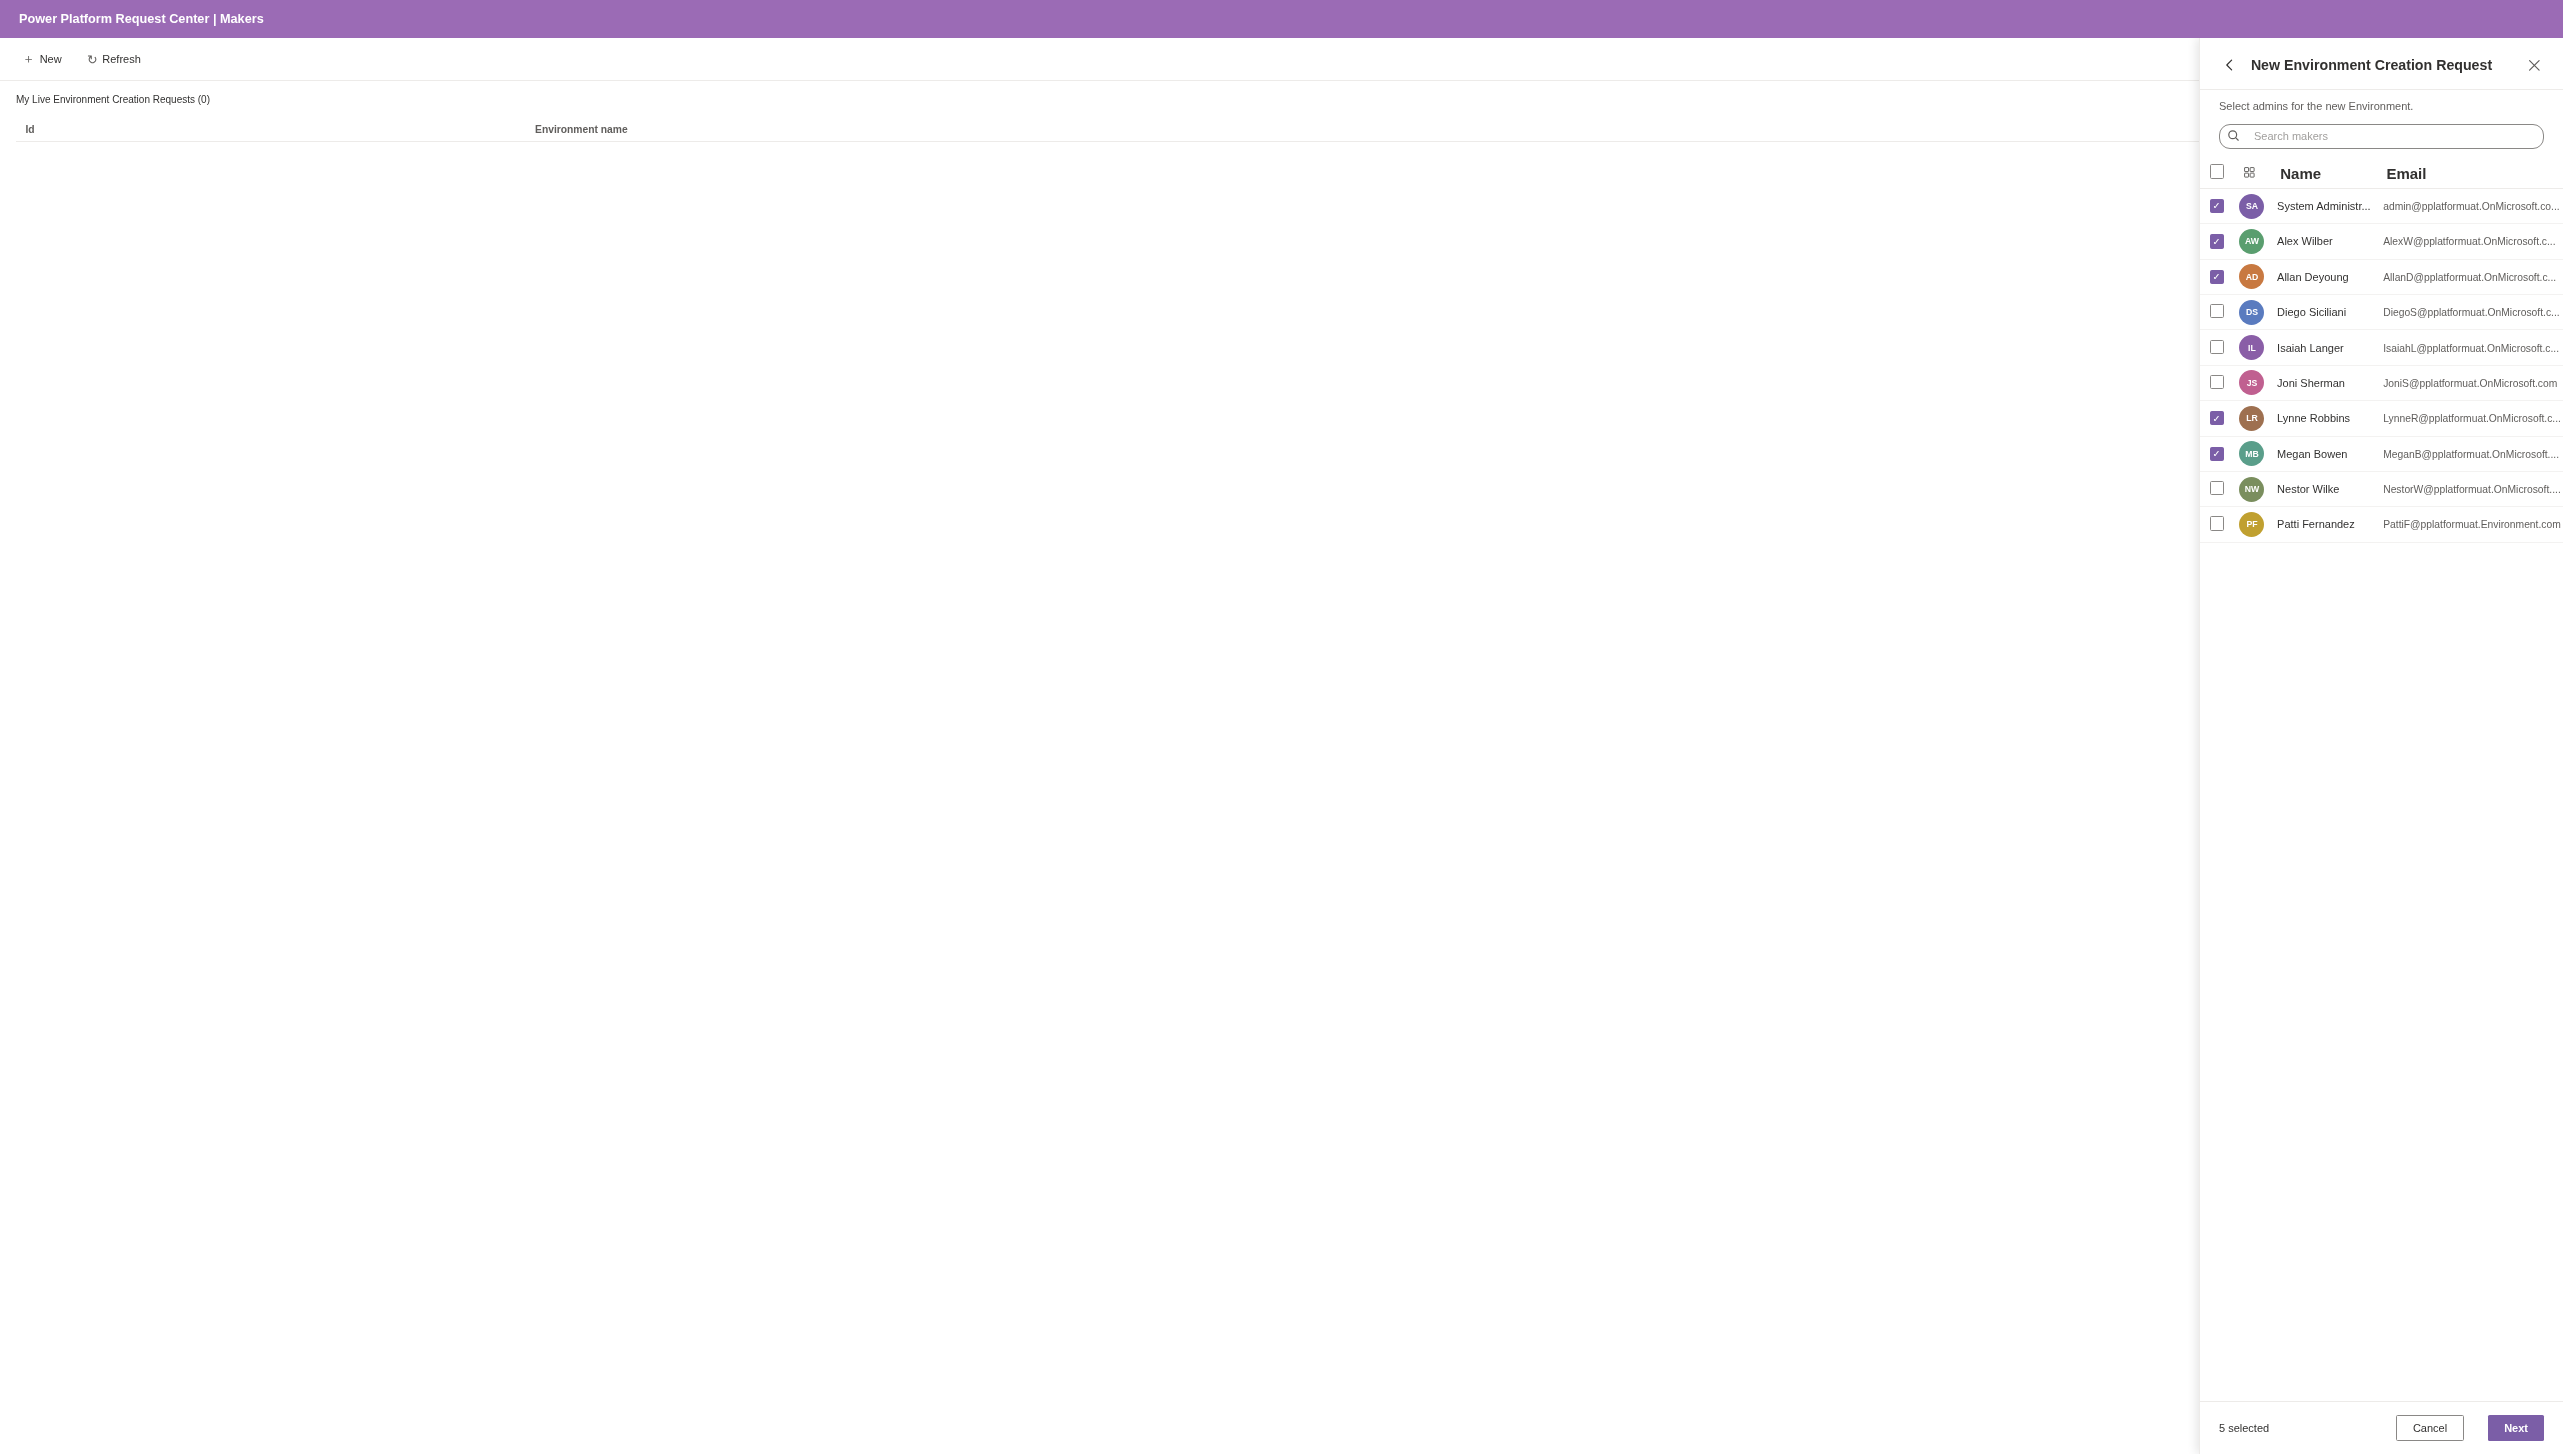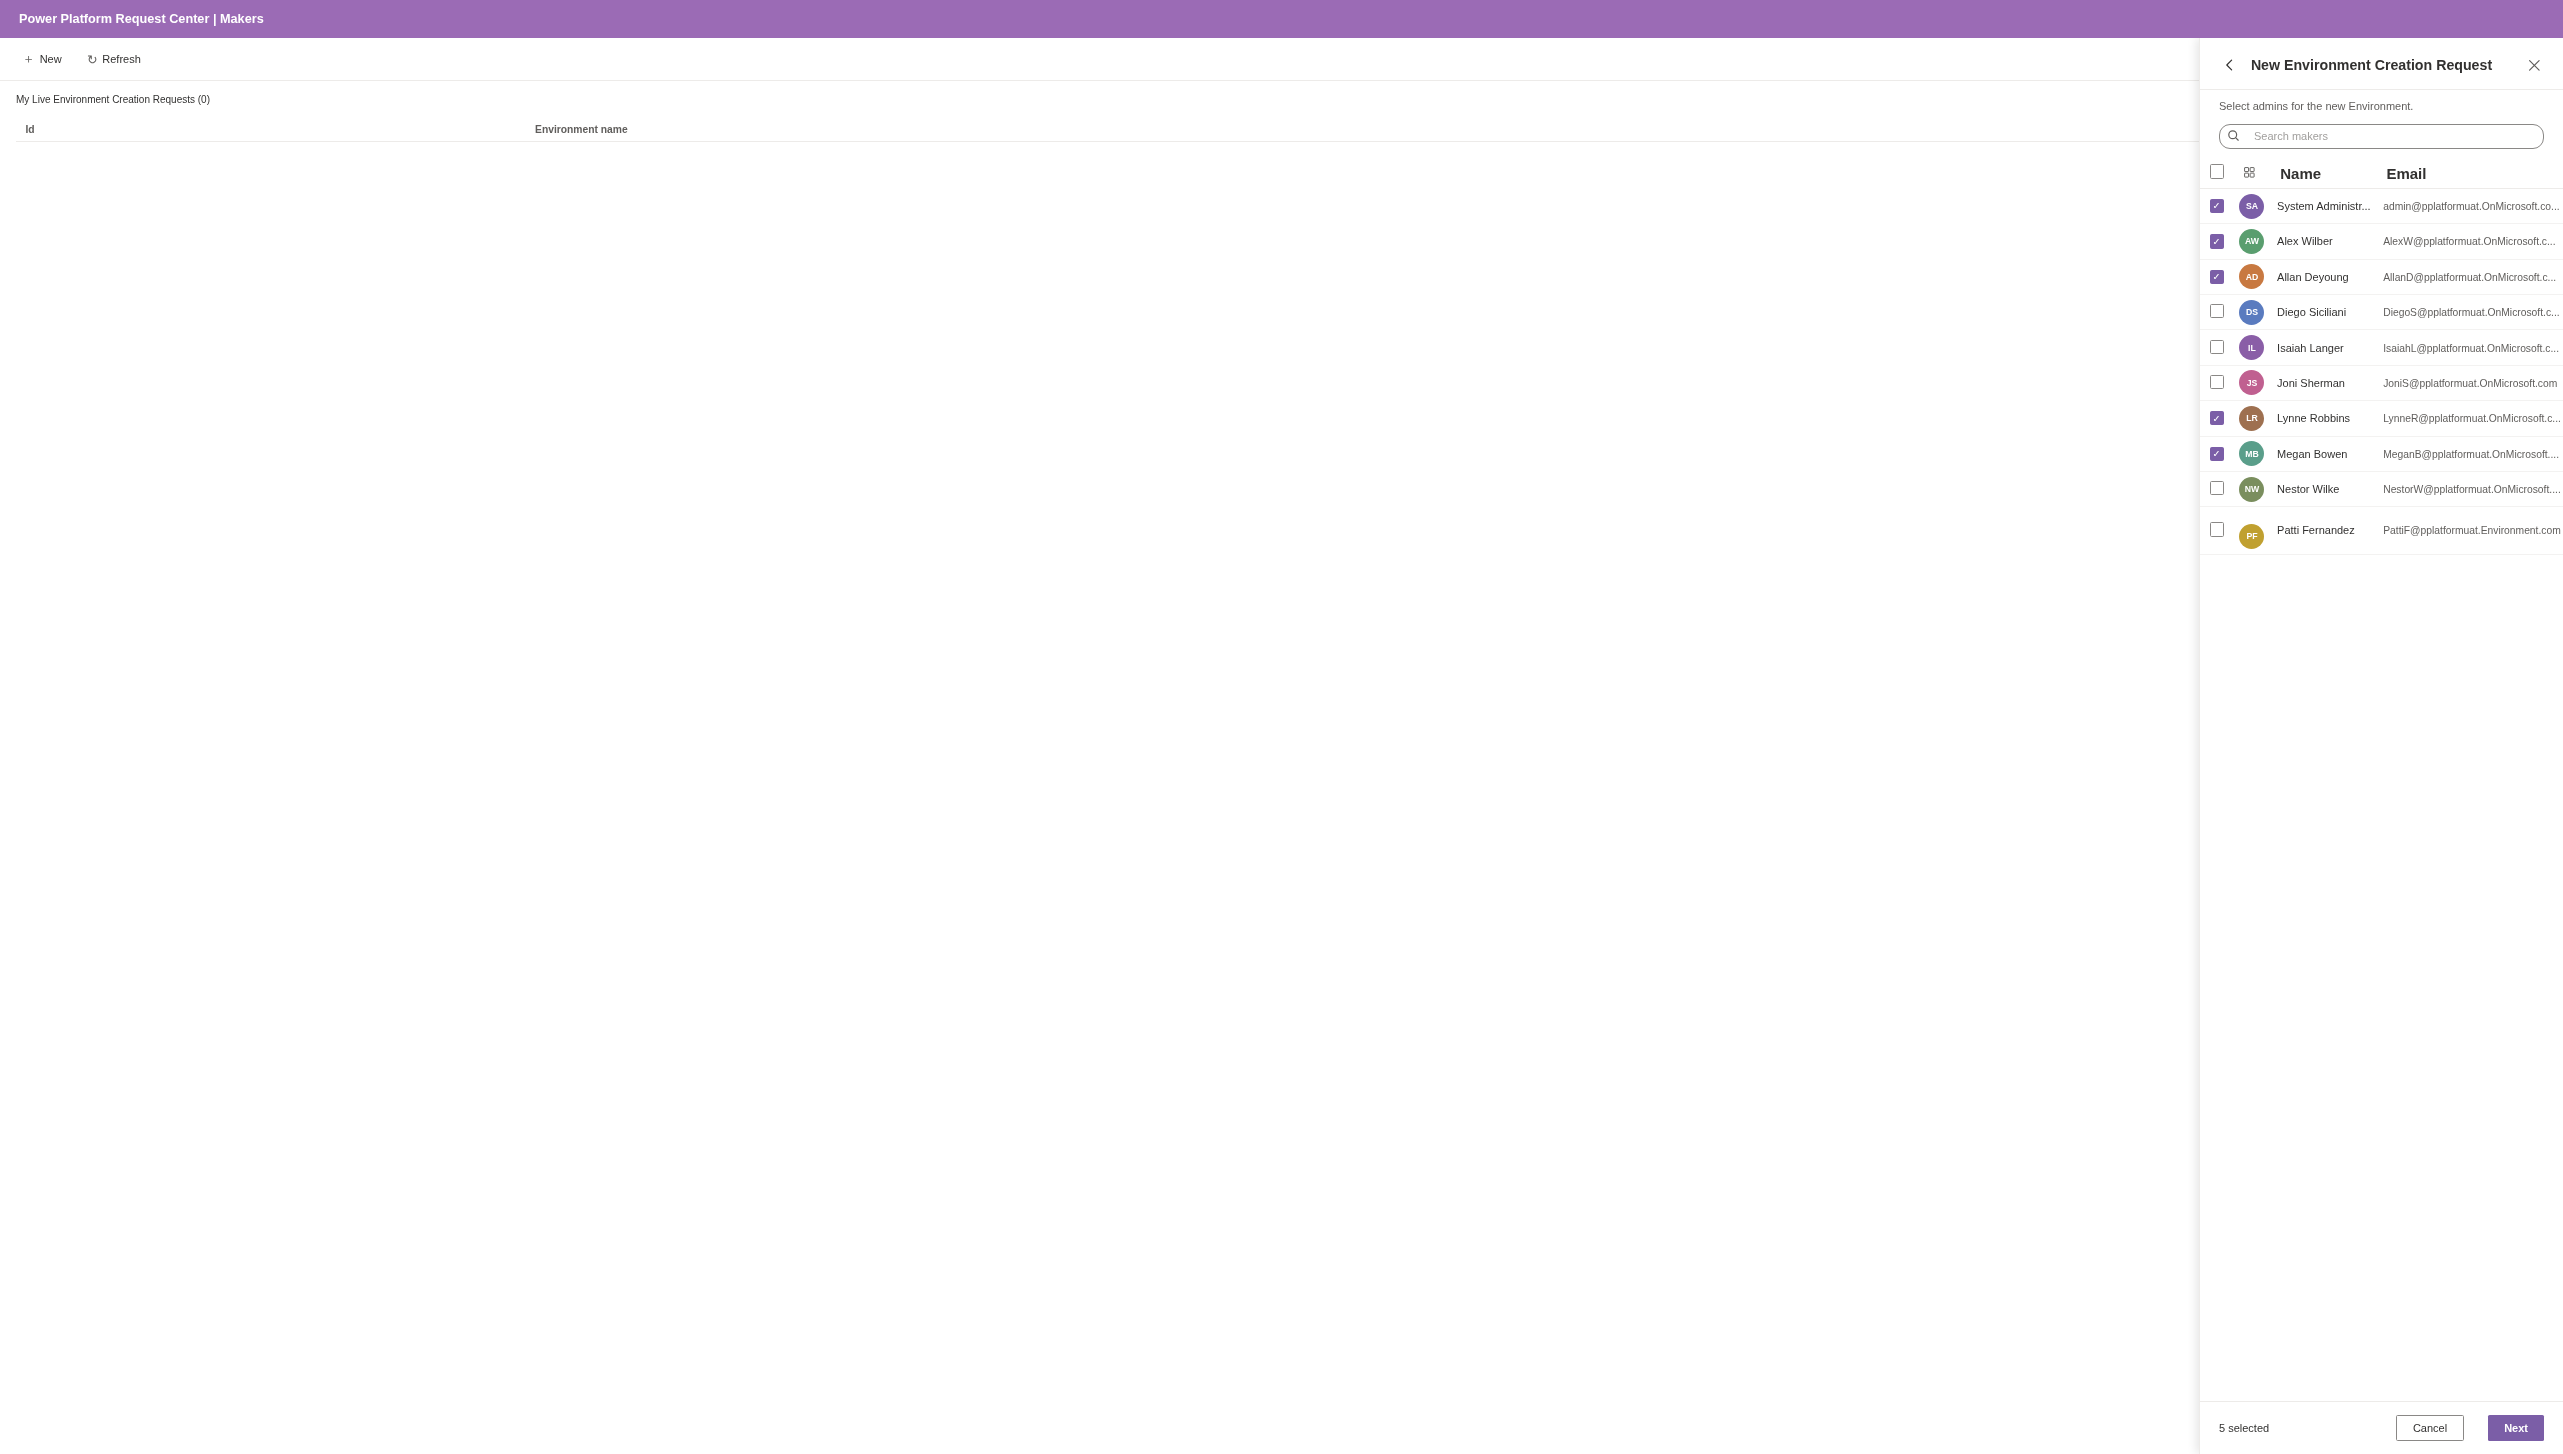--- a/index.html
+++ b/index.html
@@ -474,21 +474,21 @@
               <td class="checkbox-cell"><div class="custom-checkbox"></div></td>
               <td class="avatar-cell">
                 <div class="avatar-circle" style="background: rgb(122, 142, 94); color: white;">NW</div>
               </td>
               <td><span class="name-text">Nestor Wilke</span></td>
               <td><span class="email-text">NestorW@pplatformuat.OnMicrosoft....</span></td>
             </tr>
             <tr>
               <td class="checkbox-cell"><div class="custom-checkbox"></div></td>
               <td class="avatar-cell">
-                <div class="avatar-circle" style="background: rgb(192, 160, 48); color: white; margin-top: 12px;">PF</div>
+                <div class="avatar-circle" style="background: rgb(192, 160, 48); color: white;">PF</div>
               </td>
               <td><span class="name-text">Patti Fernandez</span></td>
               <td><span class="email-text">PattiF@pplatformuat.Environment.com</span></td>
             </tr>
           </tbody>
       </table>
     </div>
 
     <div class="panel-footer">
       <span class="selected-count">5 selected</span>

